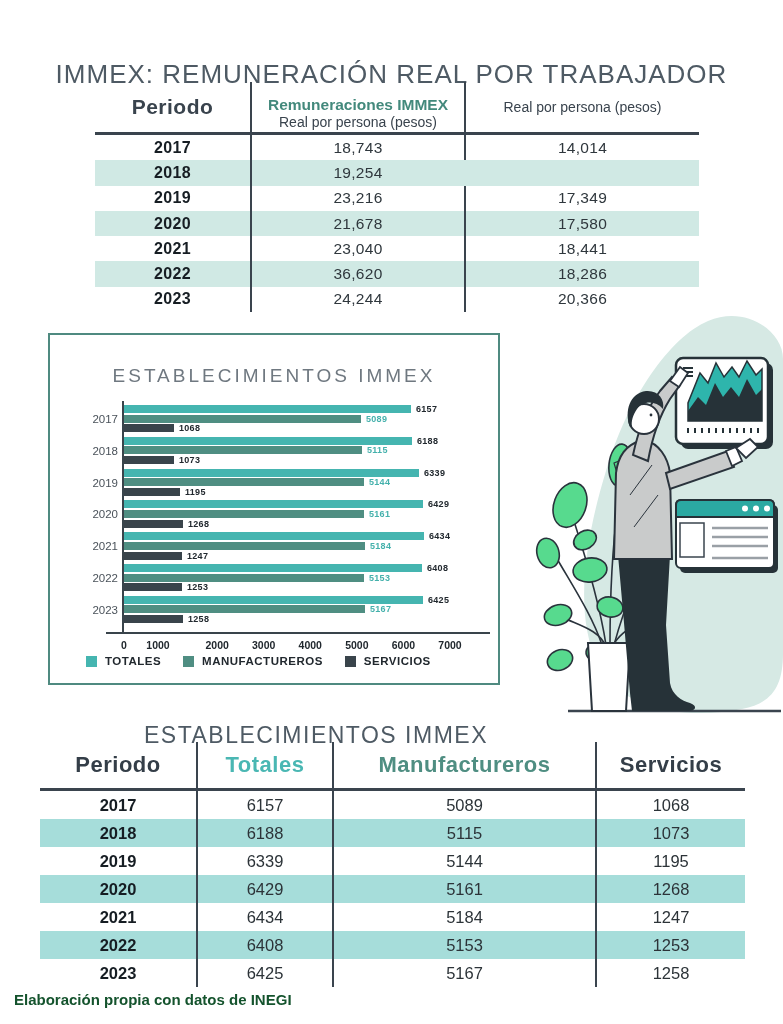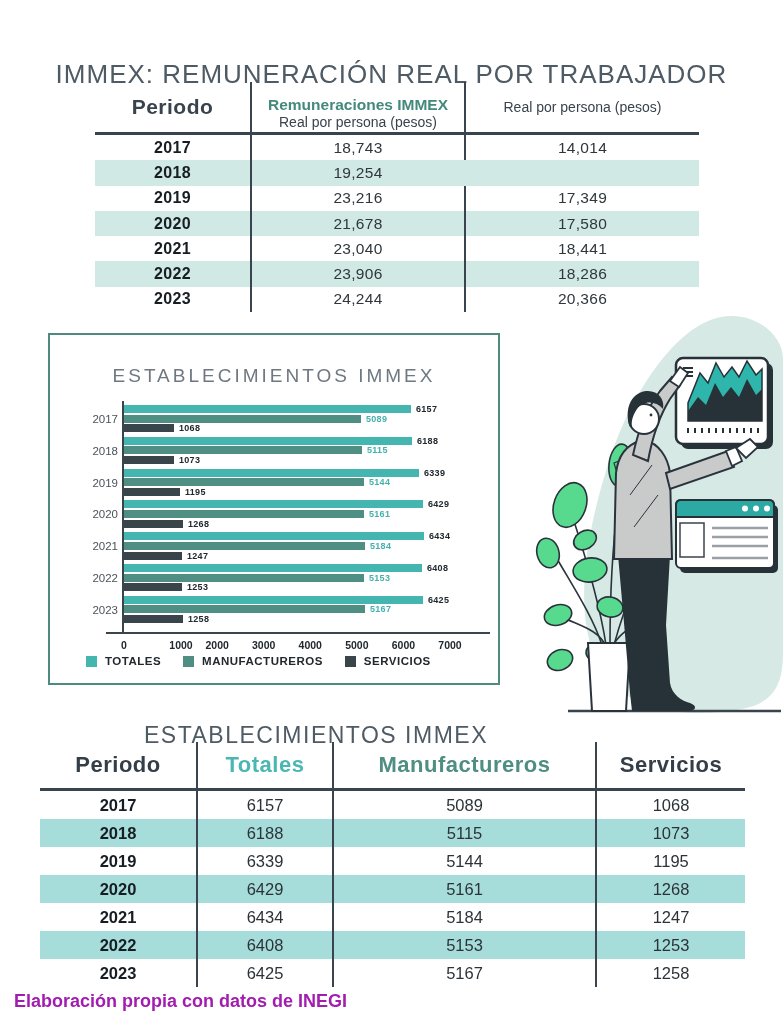--- a/index.html
+++ b/index.html
@@ -60,21 +60,21 @@
   .t2-hcell{display:flex;align-items:center;justify-content:center;
     font-size:22px;font-weight:700;color:#343E48;letter-spacing:0.5px;}
   .t2-hcell.totales{color:#4AB7B3;}
   .t2-hcell.manufactureros{color:#4F8E82;}
   .t2-row{display:grid;grid-template-columns:156px 136px 263px 150px;height:28px;}
   .t2-cell{display:flex;align-items:center;justify-content:center;font-size:16.5px;color:#2C3338;}
   .t2-cell.year{font-weight:700;color:#161D23;font-size:16.5px;}
   .stripe2{background:#A6DDDA;}
 
   
-  .footer{position:absolute;left:14px;top:991px;font-size:18px;font-weight:700;color:#a21caf;}
+  .footer{position:absolute;left:14px;top:991px;font-size:15px;font-weight:700;color:#14532d;}
 </style>
 </head>
 <body>
 
 <div class="page">
 
   <h1 class="main-title">IMMEX: REMUNERACIÓN REAL POR TRABAJADOR</h1>
 
   <section class="t1">
     <div class="t1-header">
@@ -109,21 +109,21 @@
           <div class="t1-cell vline">21,678</div>
           <div class="t1-cell vline">17,580</div>
         </div>
         <div class="t1-row">
           <div class="t1-cell year">2021</div>
           <div class="t1-cell vline">23,040</div>
           <div class="t1-cell vline">18,441</div>
         </div>
         <div class="t1-row stripe1">
           <div class="t1-cell year">2022</div>
-          <div class="t1-cell vline">23,906</div>
+          <div class="t1-cell vline">36,620</div>
           <div class="t1-cell vline">18,286</div>
         </div>
         <div class="t1-row">
           <div class="t1-cell year">2023</div>
           <div class="t1-cell vline">24,244</div>
           <div class="t1-cell vline">20,366</div>
         </div>
       </div>
   </section>
 
@@ -233,21 +233,21 @@
           </div>
           <div class="bar-row">
             <div class="bar" style="width: 59px; background: rgb(57, 68, 75);"></div>
             <span class="bar-label" style="color: rgb(33, 40, 46);">1258</span>
           </div>
         </div>
       </div>
     <div class="xline"></div>
     <div class="chart-xaxis" id="chart-xaxis">
         <span class="tick" style="left: 52px;">0</span>
-        <span class="tick" style="left: 109px; text-align: center;">1000</span>
+        <span class="tick" style="left: 86px; text-align: center;">1000</span>
         <span class="tick" style="left: 145.143px;">2000</span>
         <span class="tick" style="left: 191.714px;">3000</span>
         <span class="tick" style="left: 238.286px;">4000</span>
         <span class="tick" style="left: 284.857px;">5000</span>
         <span class="tick" style="left: 331.429px;">6000</span>
         <span class="tick" style="left: 378px;">7000</span>
       </div>
     <div class="chart-legend" id="chart-legend">
         <div class="leg-item">
           <span class="leg-swatch" style="background: rgb(69, 181, 176);"></span>

